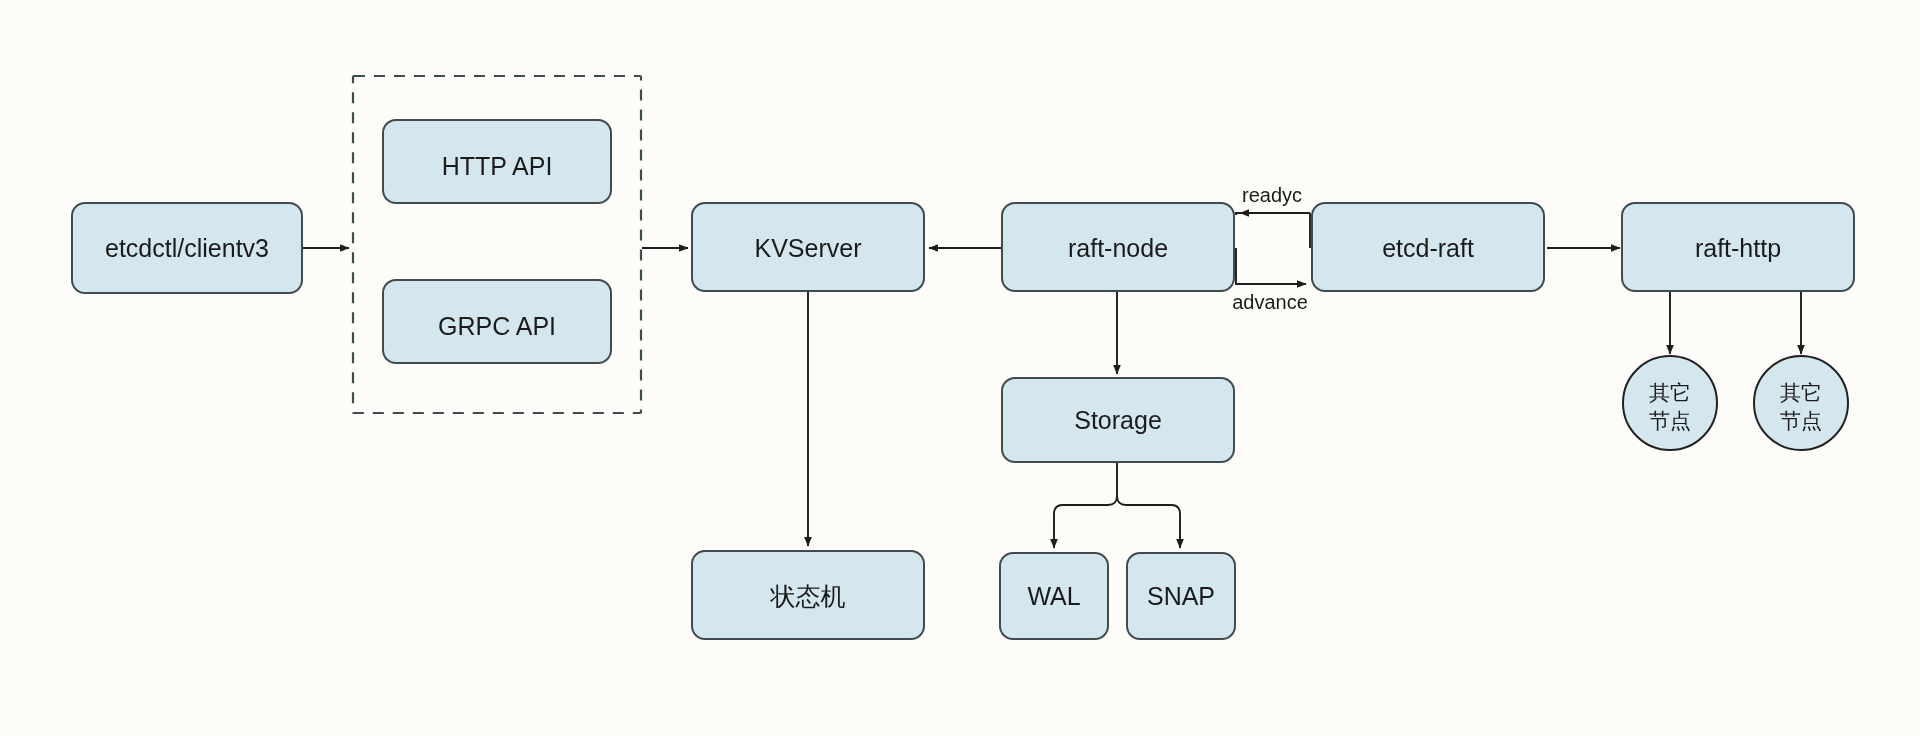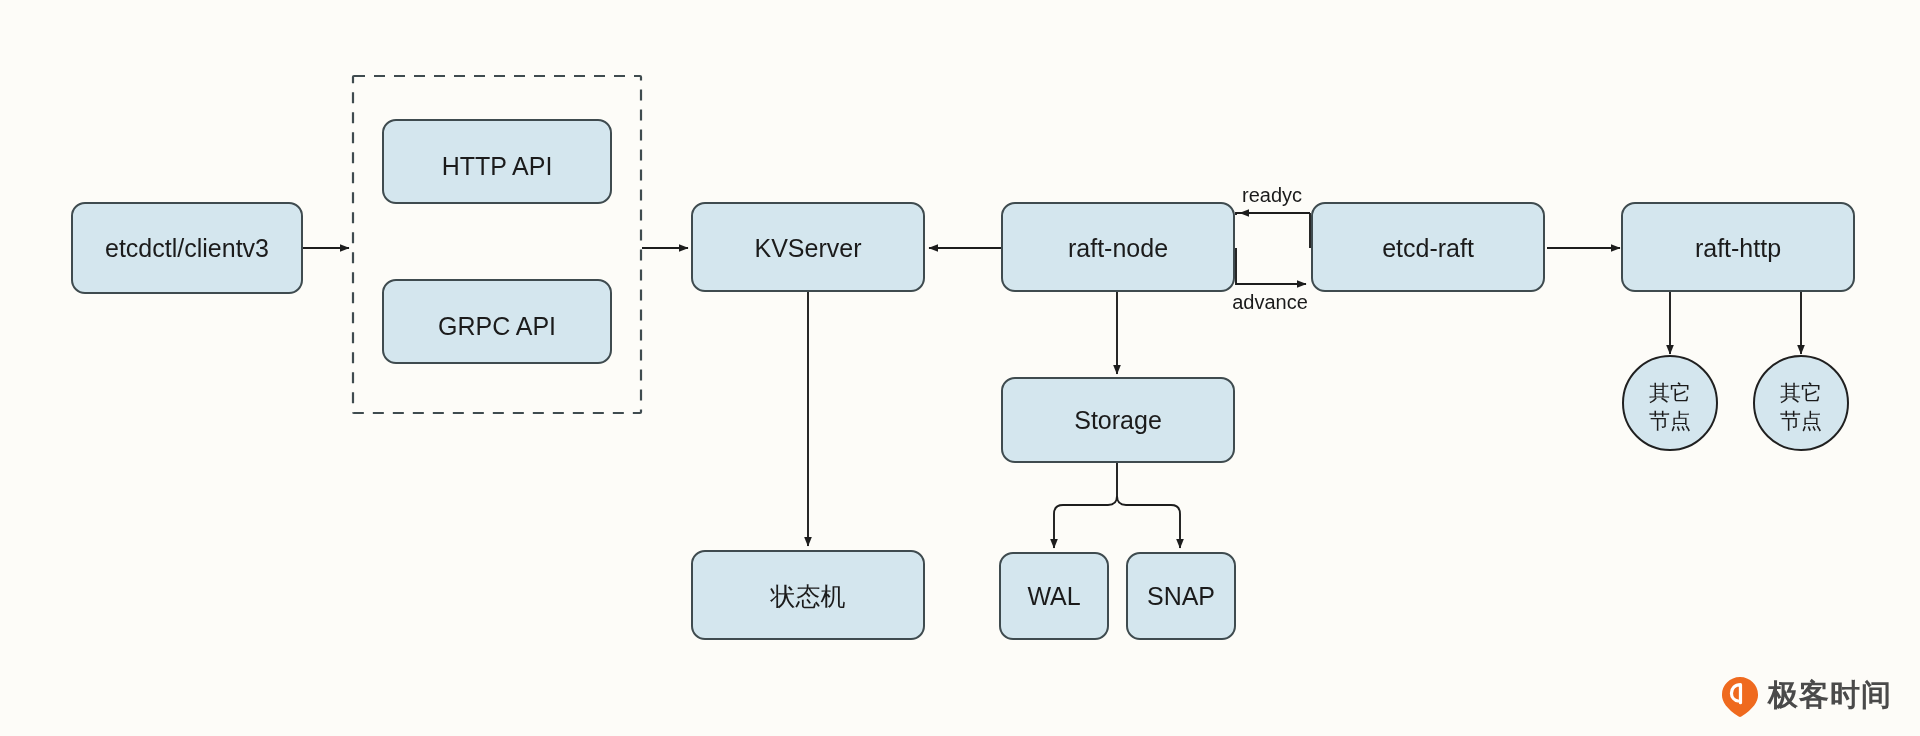--- a/index.html
+++ b/index.html
@@ -167,23 +167,14 @@
     <text class="circle-label" x="1670" y="428">节点</text>
 
     <circle class="node-circle" cx="1801" cy="403" r="47"></circle>
     <text class="circle-label" x="1801" y="400">其它</text>
     <text class="circle-label" x="1801" y="428">节点</text>
 
     <text class="edge-label" x="1272" y="202">readyc</text>
     <text class="edge-label" x="1270" y="309">advance</text>
   </svg>
 
-  <div class="logo-wrap">
-    <div class="logo-mark">
-      <svg viewBox="0 0 40 44" width="38" height="42">
-        <path d="M20 1 C9.5 1 1 9.3 1 19.6 C1 27 6 34.4 18.6 42.6 C19.4 43.2 20.6 43.2 21.4 42.6 C34 34.4 39 27 39 19.6 C39 9.3 30.5 1 20 1 Z" fill="#ef6a1f"></path>
-        <path d="M20.5 9 L20.5 28 M20.5 9 C14.5 9 11 13.2 11 18 C11 22.3 14.2 25.6 18 26.2" fill="none" stroke="#ffffff" stroke-width="3.4" stroke-linecap="round"></path>
-      </svg>
-    </div>
-    <div class="logo-text">极客时间</div>
-  </div>
 
 </div>
 
 </body></html>

